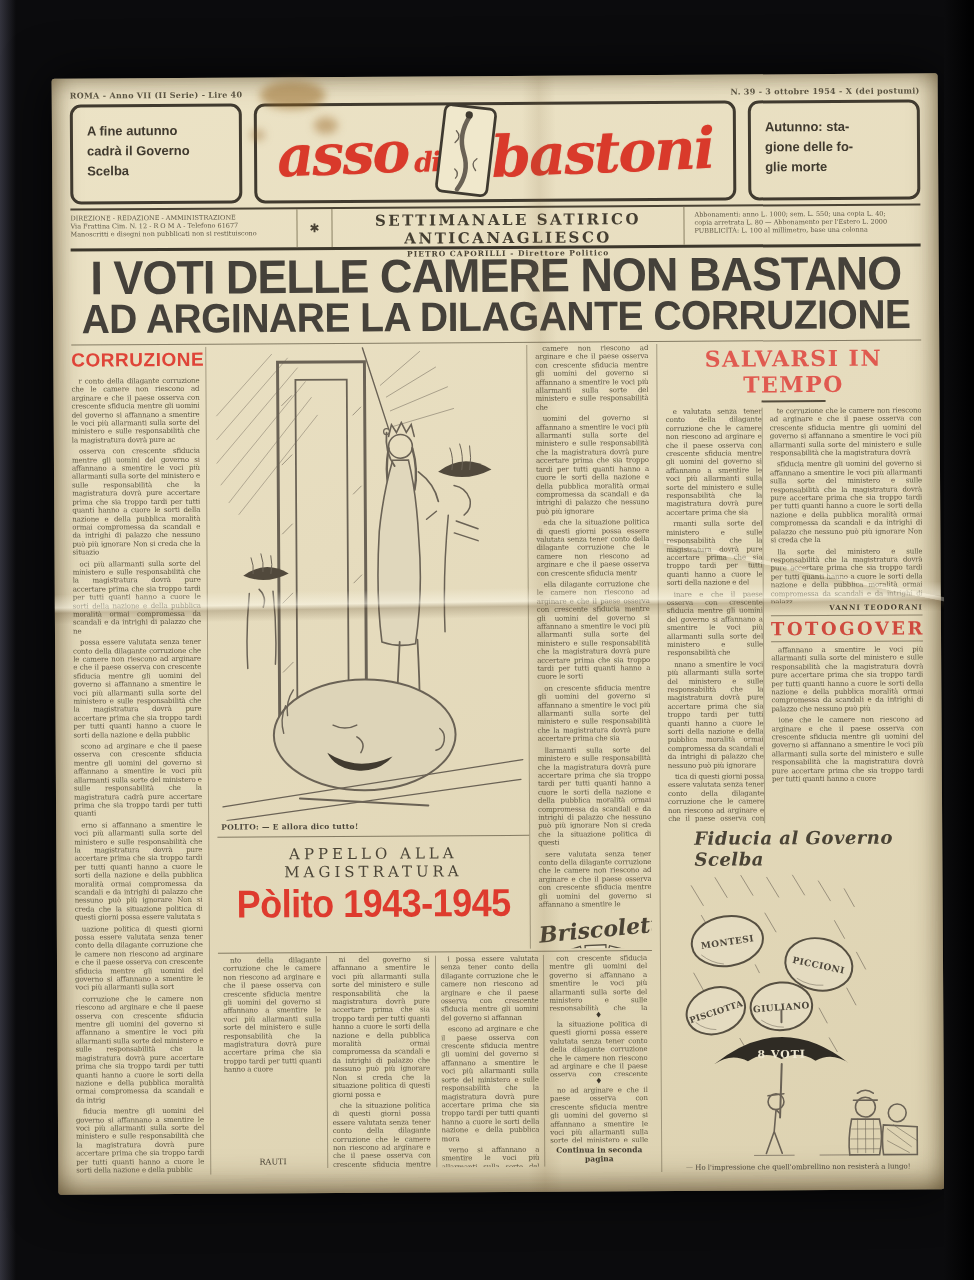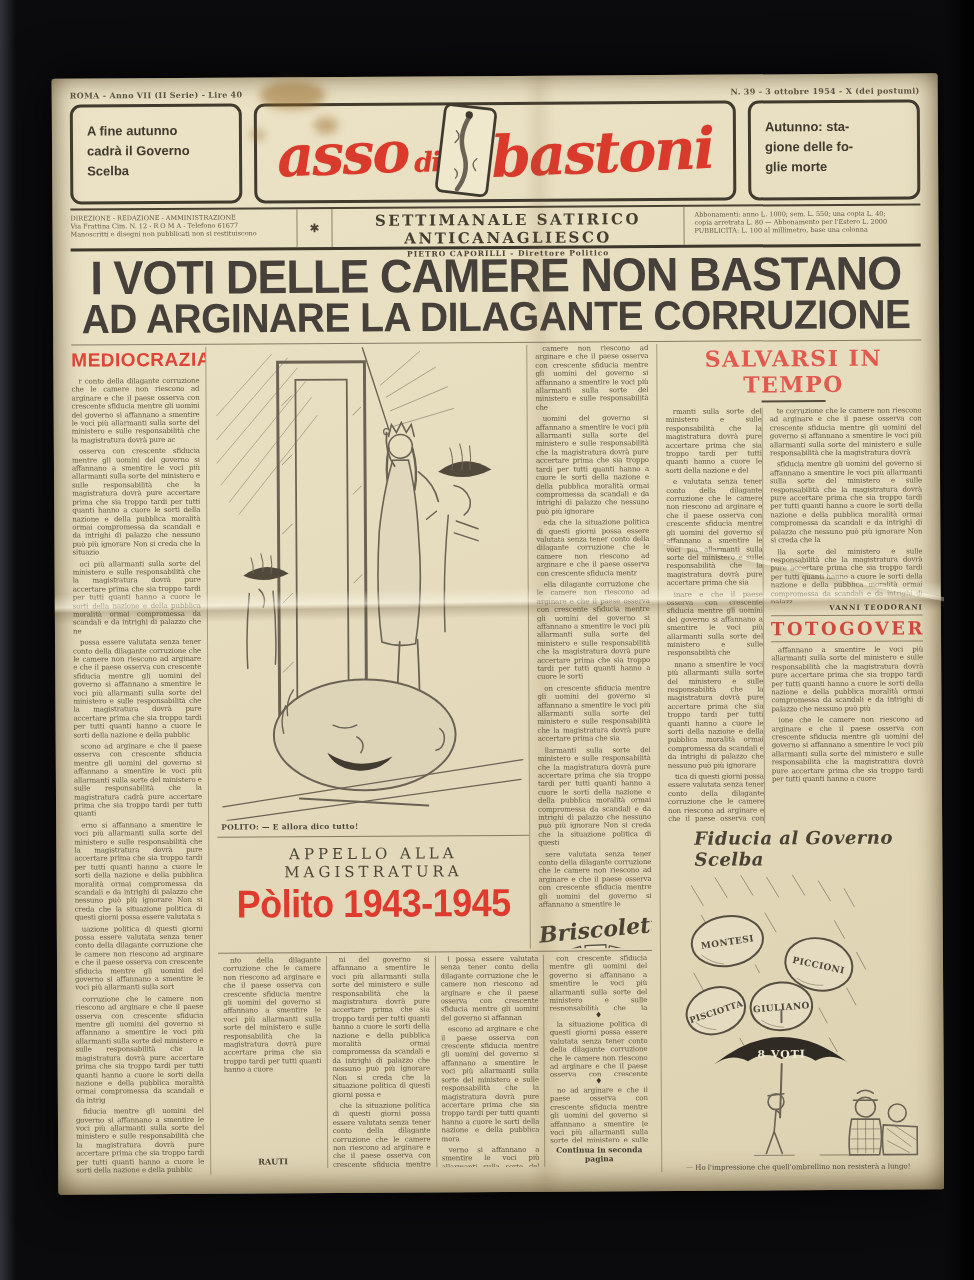--- a/index.html
+++ b/index.html
@@ -72,21 +72,21 @@
     font-size:36px;letter-spacing:-.5px;color:#de3b2e;margin-top:2px;transform:scaleY(1.08);}
   .bmid{flex:1;border-left:1px solid rgba(80,72,52,.45);padding-left:8px;overflow:hidden;
     display:flex;flex-direction:column;}
   .brisc{margin:4px 0;text-align:center;}
   .briscword{font-style:italic;font-weight:bold;font-size:22px;color:#4a4335;display:inline-block;
     transform:rotate(-5deg);}
   .fourcol{display:flex;height:212px;margin-top:3px;overflow:hidden;}
   .ncol{flex:1;padding:0 5px;display:flex;flex-direction:column;overflow:hidden;}
   .ncol.vr{border-left:1px solid rgba(80,72,52,.45);}
   .grow{flex:1;overflow:hidden;}
-  .byline-c{font-size:8px;font-weight:bold;text-align:center;color:#433d30;padding:2px 0;}
+  .byline-c{font-size:8px;font-weight:normal;text-align:center;color:#433d30;padding:2px 0;}
   .seg{height:56px;overflow:hidden;}
   .diam{text-align:center;font-size:8px;color:#3c372c;line-height:10px;}
   .continua{font-size:7.5px;font-weight:bold;text-align:center;color:#433d30;margin-top:3px;}
   .trackC{flex:1;padding-left:8px;overflow:hidden;display:flex;flex-direction:column;}
   .redheadC{font-family:"DejaVu Serif",serif;font-weight:bold;font-size:22px;letter-spacing:1.5px;
     color:#e05a50;text-align:center;margin-top:2px;}
   .shortrule{width:64px;border-top:2px solid #544d3d;margin:3px auto 5px;}
   .crow{display:flex;height:448px;overflow:hidden;}
   .ccol1{width:96px;overflow:hidden;}
   .ccol2{flex:1;border-left:1px solid rgba(80,72,52,.45);padding-left:7px;display:flex;
@@ -158,21 +158,21 @@
 
   <div class="headline">
     <div class="h1">I VOTI DELLE CAMERE NON BASTANO</div>
     <div class="h2">AD ARGINARE LA DILAGANTE CORRUZIONE</div>
   </div>
   <div class="rule"></div>
 
   <div class="maingrid">
 
     <div class="trackA">
-      <div class="redheadA">MEDIOCRAZIA</div>
+      <div class="redheadA">CORRUZIONE</div>
       <div class="fill">
           <p>r conto della dilagante corruzione che le camere non riescono ad arginare e che il paese osserva con crescente sfiducia mentre gli uomini del governo si affannano a smentire le voci più allarmanti sulla sorte del ministero e sulle responsabilità che la magistratura dovrà pure ac</p>
           <p>osserva con crescente sfiducia mentre gli uomini del governo si affannano a smentire le voci più allarmanti sulla sorte del ministero e sulle responsabilità che la magistratura dovrà pure accertare prima che sia troppo tardi per tutti quanti hanno a cuore le sorti della nazione e della pubblica moralità ormai compromessa da scandali e da intrighi di palazzo che nessuno può più ignorare  Non si creda che la situazio</p>
           <p>oci più allarmanti sulla sorte del ministero e sulle responsabilità che la magistratura dovrà pure accertare prima che sia troppo tardi per tutti quanti hanno a cuore le sorti della nazione e della pubblica moralità ormai compromessa da scandali e da intrighi di palazzo che ne</p>
           <p> possa essere valutata senza tener conto della dilagante corruzione che le camere non riescono ad arginare e che il paese osserva con crescente sfiducia mentre gli uomini del governo si affannano a smentire le voci più allarmanti sulla sorte del ministero e sulle responsabilità che la magistratura dovrà pure accertare prima che sia troppo tardi per tutti quanti hanno a cuore le sorti della nazione e della pubblic</p>
           <p>scono ad arginare e che il paese osserva con crescente sfiducia mentre gli uomini del governo si affannano a smentire le voci più allarmanti sulla sorte del ministero e sulle responsabilità che la magistratura cadrà pure accertare prima che sia troppo tardi per tutti quanti </p>
           <p>erno si affannano a smentire le voci più allarmanti sulla sorte del ministero e sulle responsabilità che la magistratura dovrà pure accertare prima che sia troppo tardi per tutti quanti hanno a cuore le sorti della nazione e della pubblica moralità ormai compromessa da scandali e da intrighi di palazzo che nessuno può più ignorare  Non si creda che la situazione politica di questi giorni possa essere valutata s</p>
           <p>uazione politica di questi giorni possa essere valutata senza tener conto della dilagante corruzione che le camere non riescono ad arginare e che il paese osserva con crescente sfiducia mentre gli uomini del governo si affannano a smentire le voci più allarmanti sulla sort</p>
           <p> corruzione che le camere non riescono ad arginare e che il paese osserva con crescente sfiducia mentre gli uomini del governo si affannano a smentire le voci più allarmanti sulla sorte del ministero e sulle responsabilità che la magistratura dovrà pure accertare prima che sia troppo tardi per tutti quanti hanno a cuore le sorti della nazione e della pubblica moralità ormai compromessa da scandali e da intrig</p>
           <p>fiducia mentre gli uomini del governo si affannano a smentire le voci più allarmanti sulla sorte del ministero e sulle responsabilità che la magistratura dovrà pure accertare prima che sia troppo tardi per tutti quanti hanno a cuore le sorti della nazione e della pubblic</p>
@@ -288,22 +288,22 @@
           <div class="continua">Continua in seconda pagina</div>
         </div>
       </div>
     </div>
 
     <div class="trackC">
       <div class="redheadC">SALVARSI IN TEMPO</div>
       <div class="shortrule"></div>
       <div class="crow">
         <div class="ccol1 fill">
+            <p>e valutata senza tener conto della dilagante corruzione che le camere non riescono ad arginare e che il paese osserva con crescente sfiducia mentre gli uomini del governo si affannano a smentire le voci più allarmanti sulla sorte del ministero e sulle responsabilità che la magistratura dovrà pure accertare prima che sia </p>
             <p>rmanti sulla sorte del ministero e sulle responsabilità che la magistratura dovrà pure accertare prima che sia troppo tardi per tutti quanti hanno a cuore le sorti della nazione e del</p>
-            <p>e valutata senza tener conto della dilagante corruzione che le camere non riescono ad arginare e che il paese osserva con crescente sfiducia mentre gli uomini del governo si affannano a smentire le voci più allarmanti sulla sorte del ministero e sulle responsabilità che la magistratura dovrà pure accertare prima che sia </p>
             <p>inare e che il paese osserva con crescente sfiducia mentre gli uomini del governo si affannano a smentire le voci più allarmanti sulla sorte del ministero e sulle responsabilità che</p>
             <p>nnano a smentire le voci più allarmanti sulla sorte del ministero e sulle responsabilità che la magistratura dovrà pure accertare prima che sia troppo tardi per tutti quanti hanno a cuore le sorti della nazione e della pubblica moralità ormai compromessa da scandali e da intrighi di palazzo che nessuno può più ignorare</p>
             <p>tica di questi giorni possa essere valutata senza tener conto della dilagante corruzione che le camere non riescono ad arginare e che il paese osserva con crescente sfiducia mentr</p>
           </div>
         <div class="ccol2">
           <div class="fill c2top">
               <p>te corruzione che le camere non riescono ad arginare e che il paese osserva con crescente sfiducia mentre gli uomini del governo si affannano a smentire le voci più allarmanti sulla sorte del ministero e sulle responsabilità che la magistratura dovrà</p>
               <p> sfiducia mentre gli uomini del governo si affannano a smentire le voci più allarmanti sulla sorte del ministero e sulle responsabilità che la magistratura dovrà pure accertare prima che sia troppo tardi per tutti quanti hanno a cuore le sorti della nazione e della pubblica moralità ormai compromessa da scandali e da intrighi di palazzo che nessuno può più ignorare  Non si creda che la </p>
               <p>lla sorte del ministero e sulle responsabilità che la magistratura dovrà pure accertare prima che sia troppo tardi per tutti quanti hanno a cuore le sorti della nazione e della pubblica moralità ormai compromessa da scandali e da intrighi di palazz</p>
             </div>

